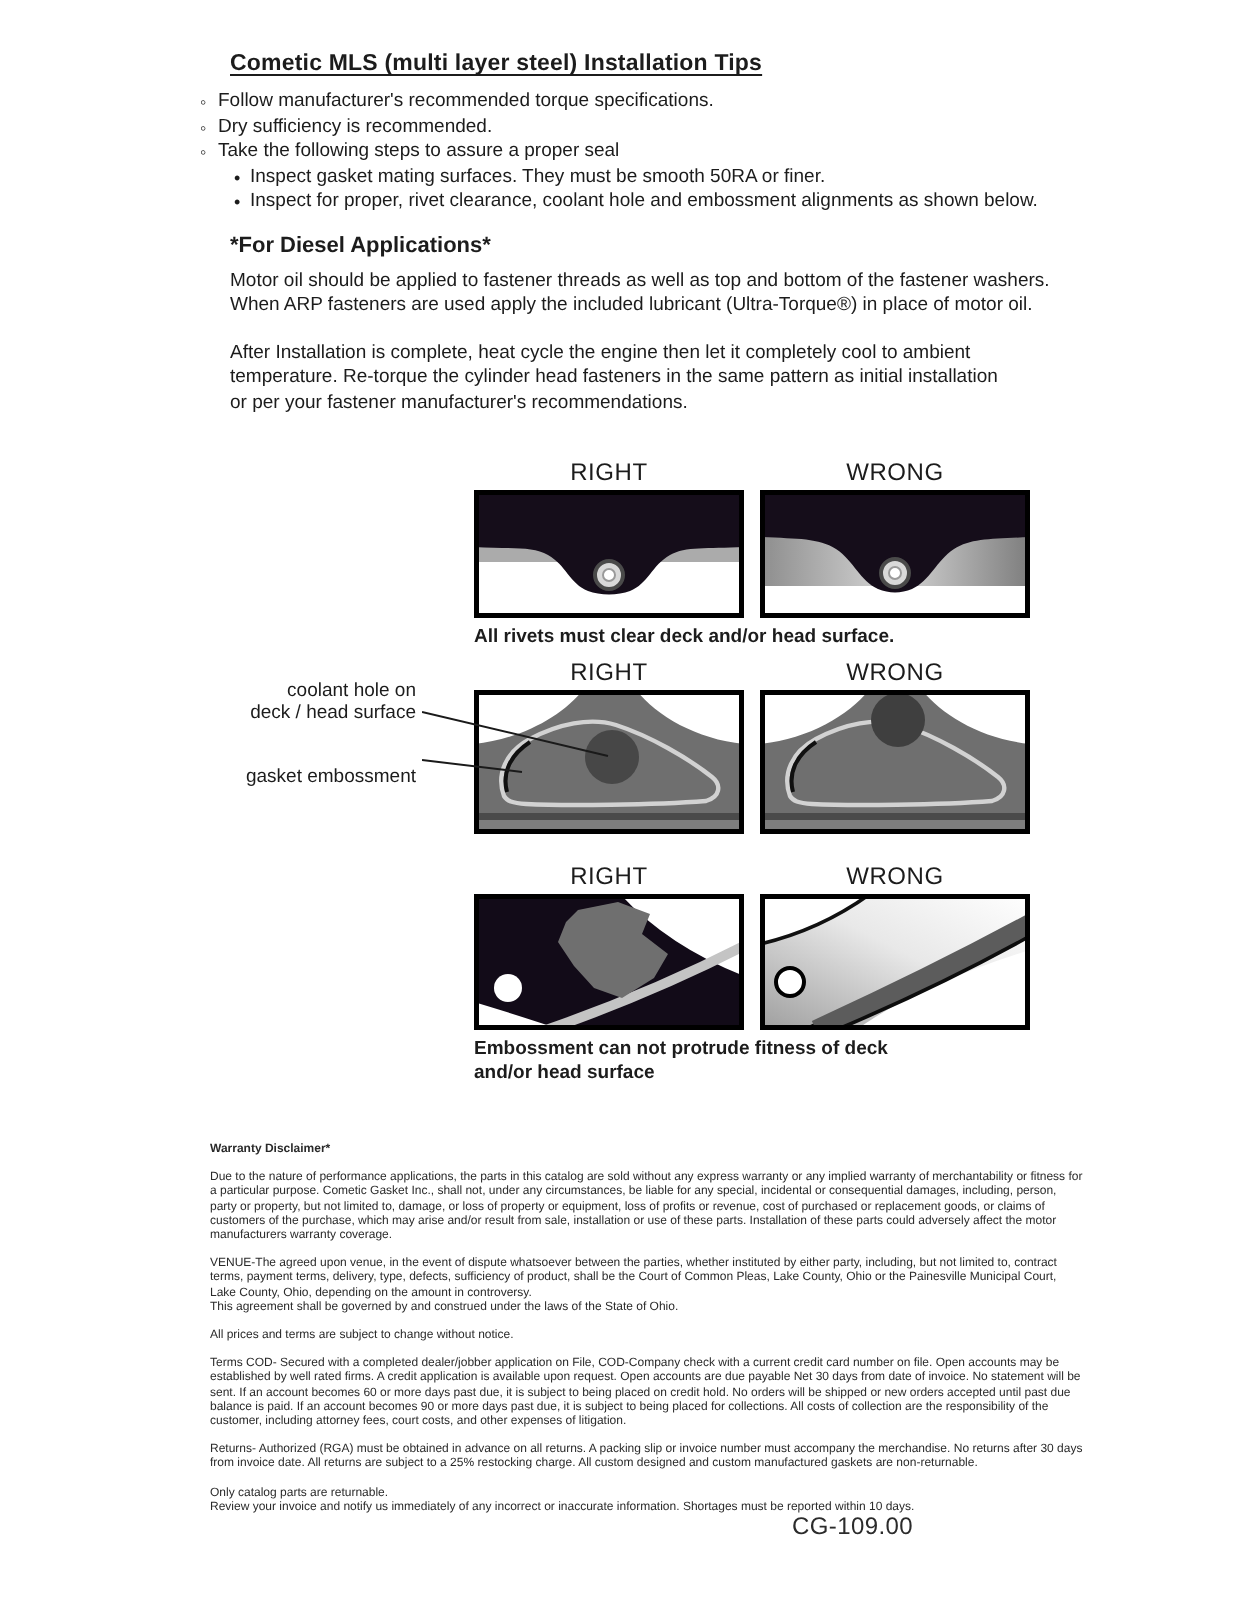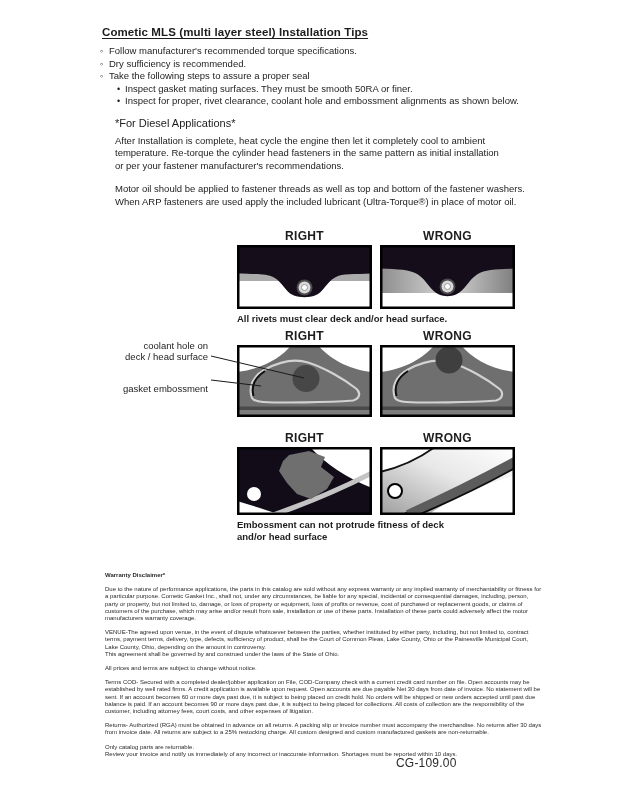--- a/index.html
+++ b/index.html
@@ -7,40 +7,40 @@
     position:relative;width:618px;height:800px;margin:0 auto;
     background:#ffffff;overflow:hidden;
     font-family:"Liberation Sans","DejaVu Sans",sans-serif;
     color:#1c1c1c;
   }
   .pre{white-space:pre-line;}
 
   
   .tips-block{position:absolute;left:100px;top:26px;width:470px;}
   .doc-title{
-    margin-left:2px;margin-bottom:7px;
+    margin-left:15px;margin-bottom:7px;
     font-size:11.5px;font-weight:bold;letter-spacing:.1px;
     text-decoration:underline;text-underline-offset:2px;
   }
   .bullet-row{display:flex;align-items:flex-start;font-size:9.5px;line-height:12.6px;}
   .bullet-glyph{width:9px;flex:0 0 9px;font-size:9px;line-height:12.6px;text-align:left;}
   .sub{margin-left:17px;}
   .sub .bullet-glyph{width:8px;flex:0 0 8px;}
 
   
   .diesel-block{position:absolute;left:115px;top:117px;width:470px;}
-  .diesel-heading{font-size:11px;font-weight:normal;margin-bottom:6px;}
+  .diesel-heading{font-size:11px;font-weight:bold;margin-bottom:6px;}
   .diesel-para{font-size:9.5px;line-height:12.4px;margin-bottom:11px;}
   .diesel-note{font-size:9.5px;line-height:12.4px;}
 
   
   .diag-section{position:absolute;left:237px;width:278px;}
   .s1{top:229px;} .s2{top:329px;} .s3{top:431px;}
   .labels-row{display:flex;gap:8px;height:13px;margin-bottom:3px;}
-  .labels-row span{flex:0 0 135px;text-align:center;font-size:12px;font-weight:bold;letter-spacing:.3px;}
+  .labels-row span{flex:0 0 135px;text-align:center;font-size:12px;font-weight:normal;letter-spacing:.3px;}
   .boxes-row{display:flex;gap:8px;}
   .diag-box{flex:0 0 135px;display:block;}
   .diag-caption{margin-top:4px;font-size:9.5px;font-weight:bold;line-height:11.5px;}
 
   
   .ann-labels{position:absolute;left:70px;top:340px;width:138px;text-align:right;
     font-size:9.5px;line-height:11px;}
   .ann-coolant{margin-bottom:21px;}
   .leader-svg{position:absolute;left:211px;top:348px;}
 
@@ -77,25 +77,25 @@
       <span>Inspect gasket mating surfaces.  They must be smooth 50RA or finer.</span>
     </div>
     <div class="bullet-row sub">
       <span class="bullet-glyph">•</span>
       <span>Inspect for proper, rivet clearance, coolant hole and embossment alignments as shown below.</span>
     </div>
   </div>
 
   <div class="diesel-block">
     <div class="diesel-heading">*For Diesel Applications*</div>
+    <div class="diesel-para pre">Motor oil should be applied to fastener threads as well as top and bottom of the fastener washers.
+When ARP fasteners are used apply the included lubricant (Ultra-Torque®) in place of motor oil.</div>
     <div class="diesel-para pre">After Installation is complete, heat cycle the engine then let it completely cool to ambient
 temperature. Re-torque the cylinder head fasteners in the same pattern as initial installation
 or per your fastener manufacturer's recommendations.</div>
-    <div class="diesel-para pre">Motor oil should be applied to fastener threads as well as top and bottom of the fastener washers.
-When ARP fasteners are used apply the included lubricant (Ultra-Torque®) in place of motor oil.</div>
   </div>
 
   <div class="diag-section s1">
     <div class="labels-row">
       <span>RIGHT</span>
       <span>WRONG</span>
     </div>
     <div class="boxes-row">
       <svg class="diag-box" width="135" height="64" viewBox="0 0 135 64">
         <rect x="0" y="0" width="135" height="64" fill="#ffffff"></rect>

